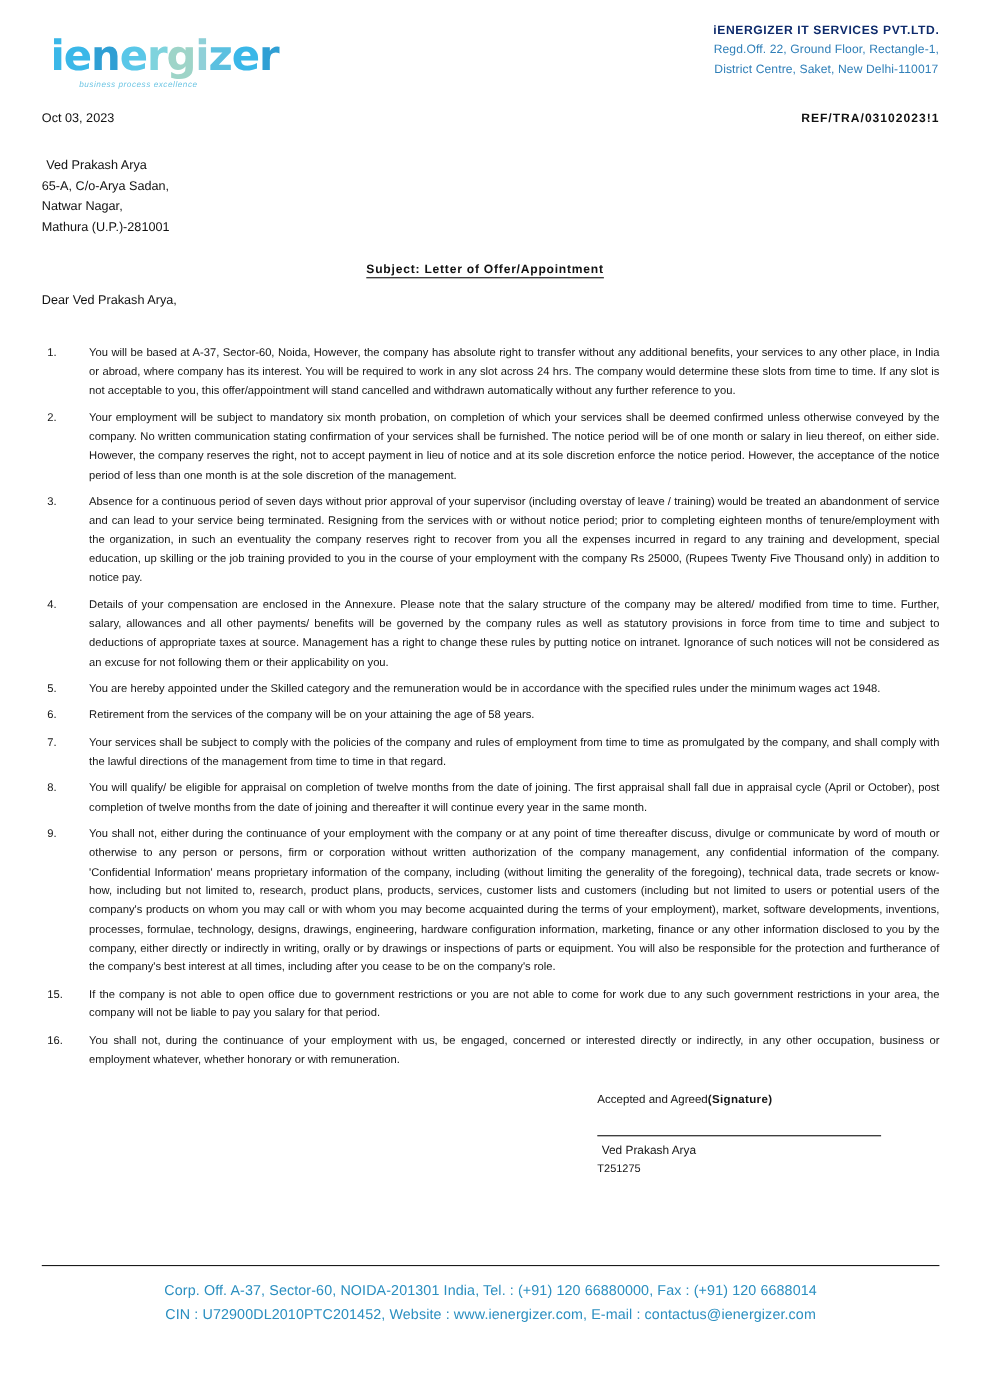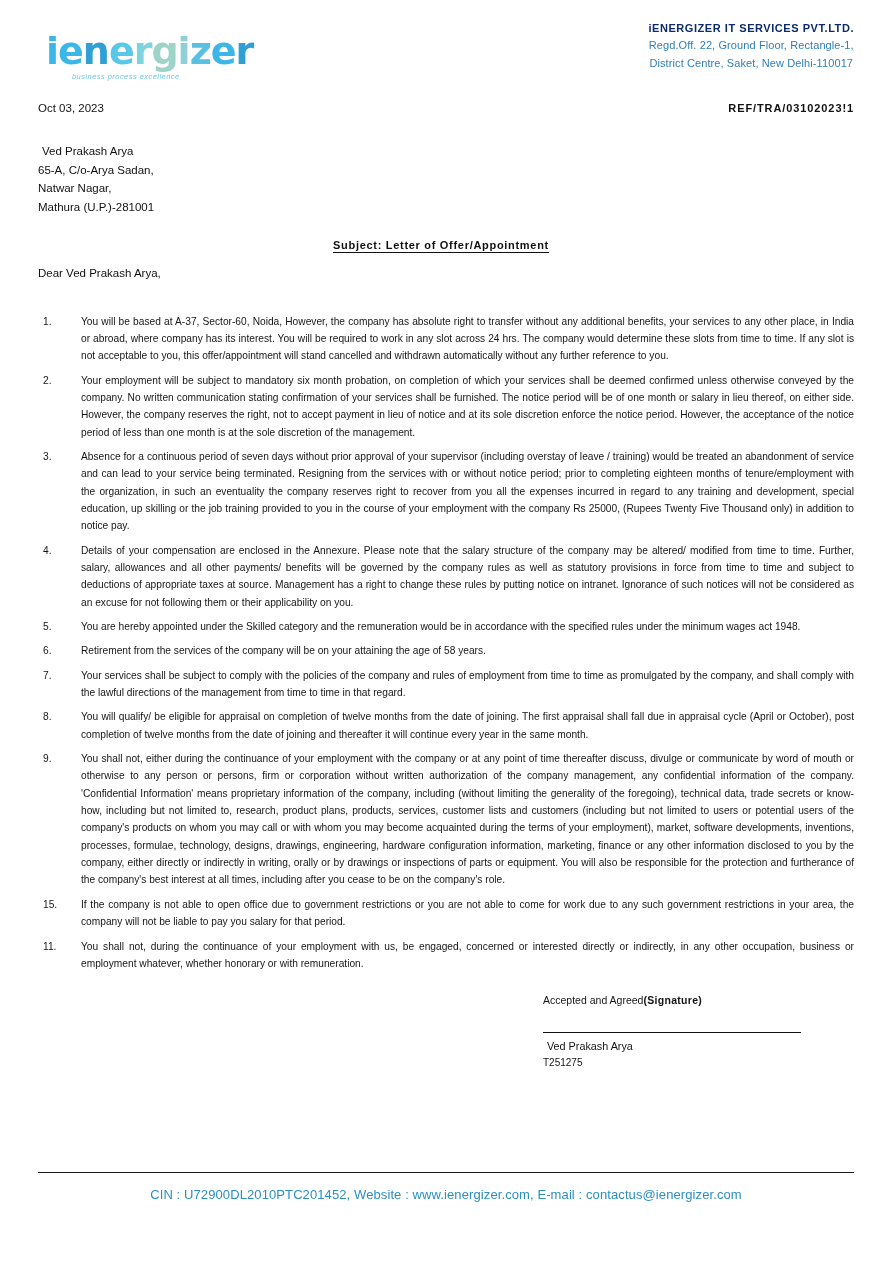--- a/index.html
+++ b/index.html
@@ -260,27 +260,28 @@
     <li><span class="num">1.</span><span>You will be based at A-37, Sector-60, Noida, However, the company has absolute right to transfer without any additional benefits, your services to any other place, in India or abroad, where company has its interest. You will be required to work in any slot across 24 hrs. The company would determine these slots from time to time. If any slot is not acceptable to you, this offer/appointment will stand cancelled and withdrawn automatically without any further reference to you.</span></li>
     <li><span class="num">2.</span><span>Your employment will be subject to mandatory six month probation, on completion of which your services shall be deemed confirmed unless otherwise conveyed by the company. No written communication stating confirmation of your services shall be furnished. The notice period will be of one month or salary in lieu thereof, on either side. However, the company reserves the right, not to accept payment in lieu of notice and at its sole discretion enforce the notice period. However, the acceptance of the notice period of less than one month is at the sole discretion of the management.</span></li>
     <li><span class="num">3.</span><span>Absence for a continuous period of seven days without prior approval of your supervisor (including overstay of leave / training) would be treated an abandonment of service and can lead to your service being terminated. Resigning from the services with or without notice period; prior to completing eighteen months of tenure/employment with the organization, in such an eventuality the company reserves right to recover from you all the expenses incurred in regard to any training and development, special education, up skilling or the job training provided to you in the course of your employment with the company Rs 25000, (Rupees Twenty Five Thousand only) in addition to notice pay.</span></li>
     <li><span class="num">4.</span><span>Details of your compensation are enclosed in the Annexure. Please note that the salary structure of the company may be altered/ modified from time to time. Further, salary, allowances and all other payments/ benefits will be governed by the company rules as well as statutory provisions in force from time to time and subject to deductions of appropriate taxes at source. Management has a right to change these rules by putting notice on intranet. Ignorance of such notices will not be considered as an excuse for not following them or their applicability on you.</span></li>
     <li><span class="num">5.</span><span>You are hereby appointed under the Skilled category and the remuneration would be in accordance with the specified rules under the minimum wages act 1948.</span></li>
     <li><span class="num">6.</span><span>Retirement from the services of the company will be on your attaining the age of 58 years.</span></li>
     <li><span class="num">7.</span><span>Your services shall be subject to comply with the policies of the company and rules of employment from time to time as promulgated by the company, and shall  comply with the lawful directions of the management from time to time in that regard.</span></li>
     <li><span class="num">8.</span><span>You will qualify/ be eligible for appraisal on completion of twelve months from the date of joining. The first appraisal shall fall due in appraisal cycle (April or October), post completion of twelve months from the date of joining and thereafter it will continue every year in the same month.</span></li>
     <li><span class="num">9.</span><span>You shall not, either during the continuance of your employment with the company or at any point of time thereafter discuss, divulge or communicate by word of mouth or otherwise to any person or persons, firm or corporation without written authorization of the company management, any confidential information of the company. 'Confidential Information' means proprietary information of the company, including (without limiting the generality of the foregoing), technical data, trade secrets or know-how, including but not limited to, research, product plans, products, services, customer lists and customers (including but not limited to users or potential users of the company's products on whom you may call or with whom you may become acquainted during the terms of your employment), market, software developments, inventions, processes, formulae, technology, designs, drawings, engineering, hardware configuration information, marketing, finance or any other information disclosed to you by the company, either directly or indirectly in writing, orally or by drawings or inspections of parts or equipment. You will also be responsible for the protection and furtherance of the company's best interest at all times, including after you cease to be on the company's role.</span></li>
     <li><span class="num">15.</span><span>If the company is not able to open office due to government restrictions or you are not able to come for work due to any such government restrictions in your area, the company will not be liable to pay you salary for that period.</span></li>
-    <li><span class="num">11.</span><span>You shall not, during the continuance of your employment with us, be engaged, concerned or interested directly or indirectly, in any other occupation, business or employment whatever, whether honorary or with remuneration.</span></li>
+    <li><span class="num">16.</span><span>You shall not, during the continuance of your employment with us, be engaged, concerned or interested directly or indirectly, in any other occupation, business or employment whatever, whether honorary or with remuneration.</span></li>
   </ol>
 
   <div class="sig-area">
     <div class="sig-title"><span>Accepted and Agreed</span><b>(Signature)</b></div>
     <div class="sig-line"></div>
     <div class="sig-name">Ved Prakash Arya</div>
     <div class="sig-id">T251275</div>
   </div>
 
   <div class="footer">
+    <div class="footer-line">Corp. Off. A-37, Sector-60, NOIDA-201301 India, Tel. : (+91) 120 66880000, Fax : (+91) 120 6688014</div>
     <div class="footer-line"><span>CIN : U72900DL2010PTC201452, Website : </span><span class="lnk">www.ienergizer.com</span><span>, E-mail : </span><span class="lnk">contactus@ienergizer.com</span></div>
   </div>
 
 </div>
 
 </body></html>

